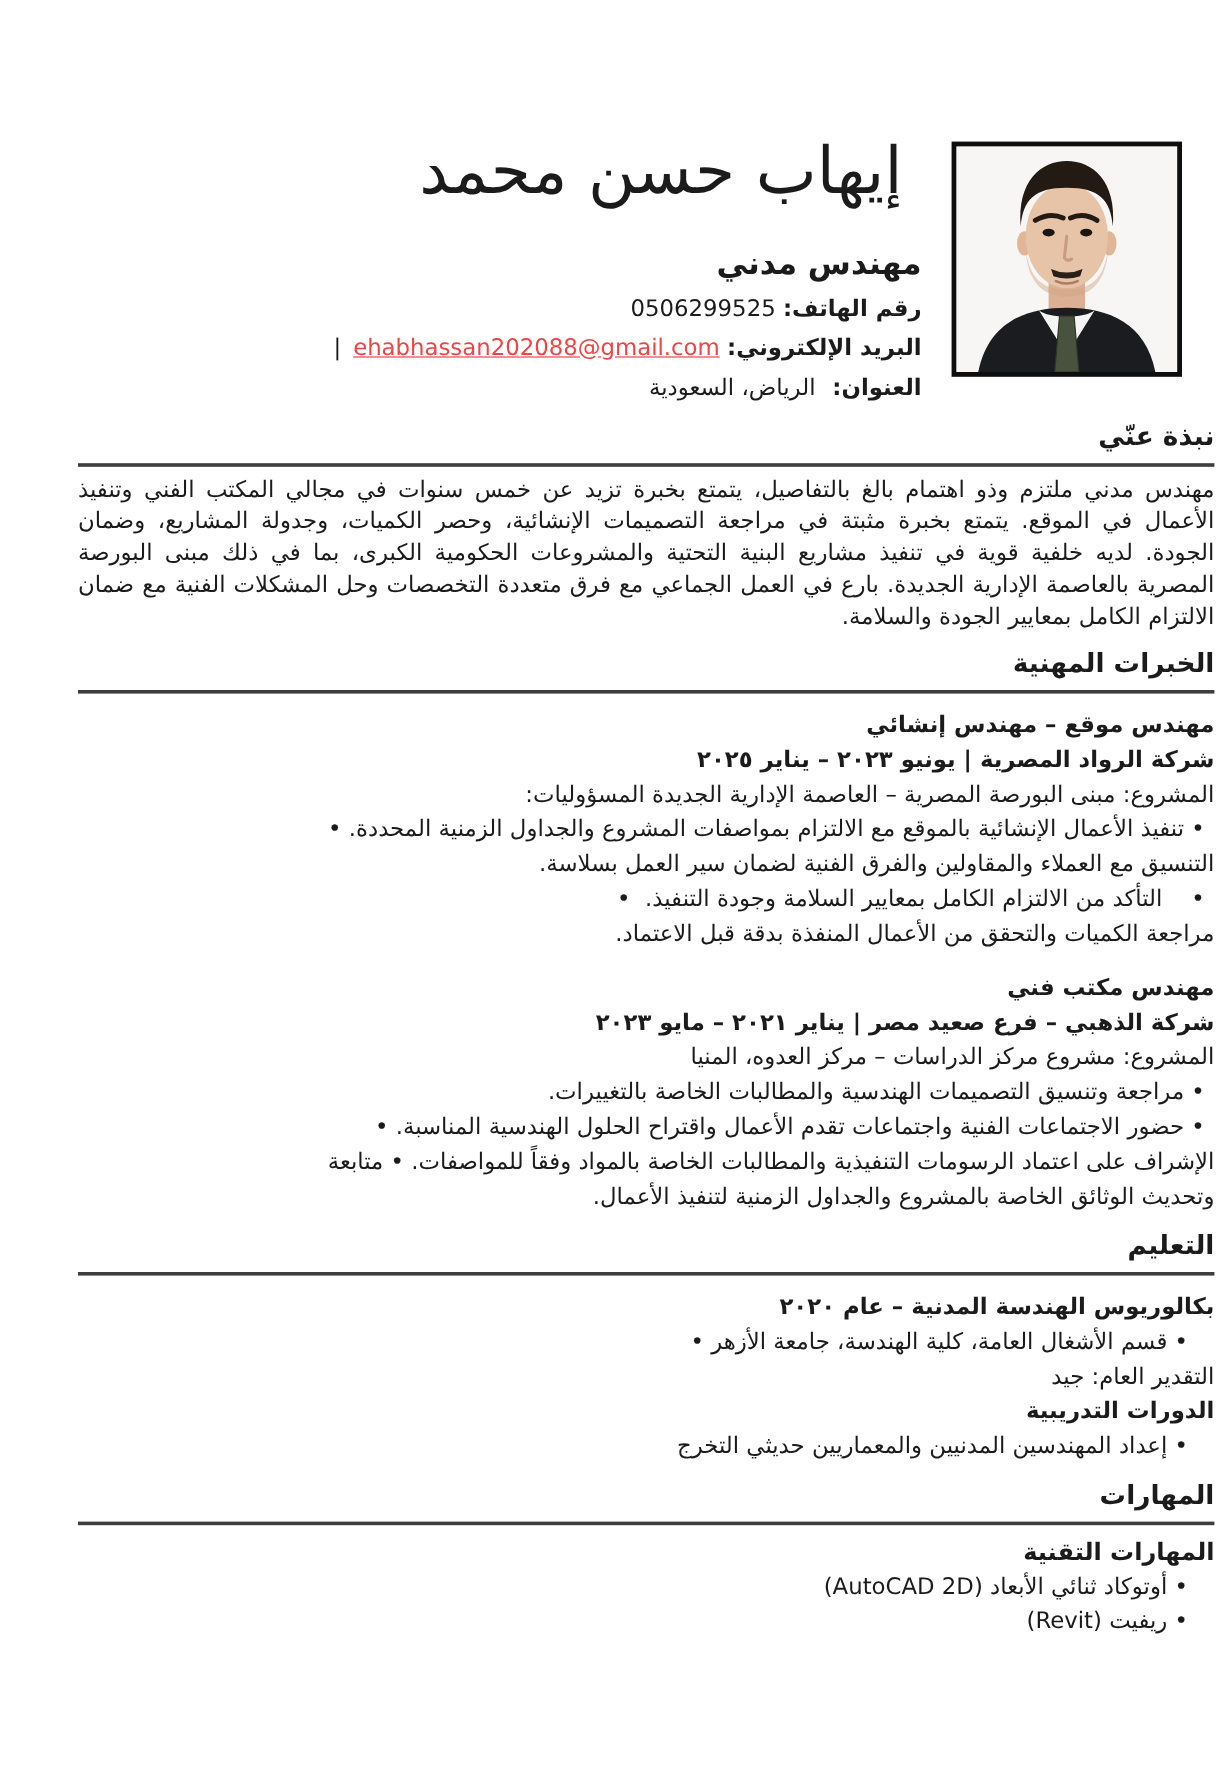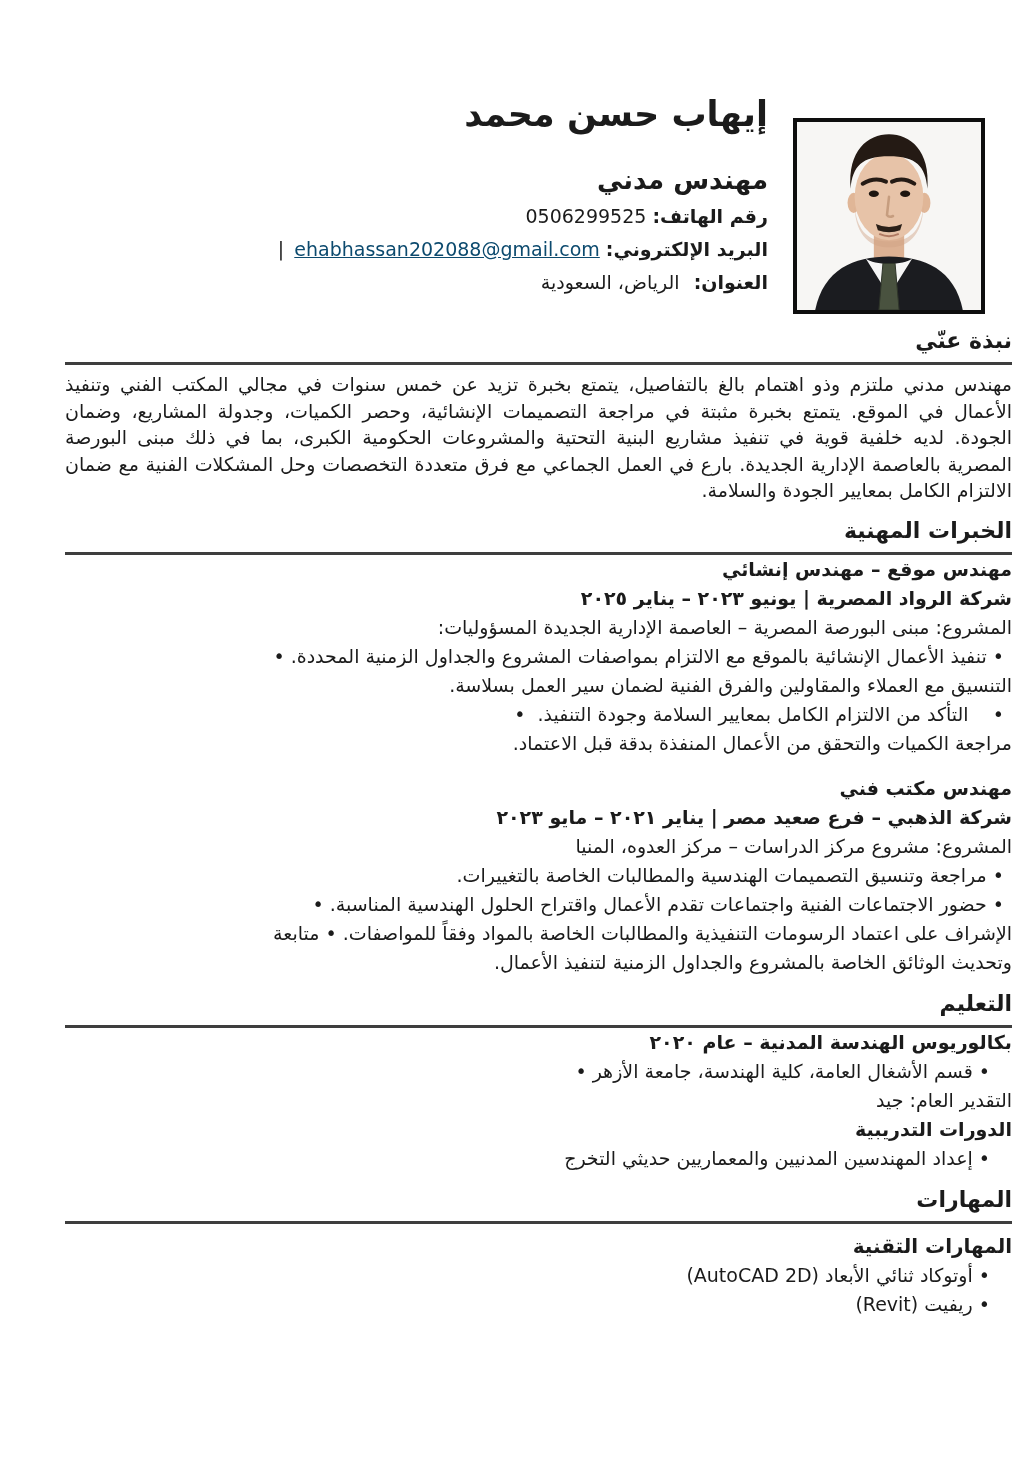--- a/index.html
+++ b/index.html
@@ -19,38 +19,38 @@
   .photo-frame{
     flex:0 0 auto;
     width:184px;height:188px;
     border:4px solid #0e0e0e;
     margin:26px 27px 0 25px;
     background:#f7f6f4;
     overflow:hidden;
   }
   .photo-frame svg{display:block;width:100%;height:100%;}
   .id-block{flex:1 1 auto;text-align:right;min-width:0;}
-  .name{font-size:35px;font-weight:700;line-height:1.3;margin:0;letter-spacing:0;}
+  .name{font-size:54px;font-weight:400;line-height:1.3;margin:16px;letter-spacing:0;}
   .job-title{font-size:26px;font-weight:700;line-height:1.4;margin:24px 0 0;}
   .contact{font-size:19px;line-height:29px;margin:4px 0 0;}
   .contact.first{}
   .lbl{font-weight:700;}
   .addr-val{margin-right:8px;}
-  .email-link{color:#0c4a6e;text-decoration:underline;cursor:pointer;}
+  .email-link{color:#ef4444;text-decoration:underline;cursor:pointer;}
   .pipe{margin-right:4px;}
   
   .section{margin-top:12px;}
   .section-title{font-size:22px;font-weight:700;line-height:30px;margin:0;}
   .rule{border:0;border-top:3px solid #3e3e3e;margin:6px 0 0;}
   .about-text{
     font-size:19px;line-height:26.5px;
     text-align:justify;margin:6px 0 0;
   }
   
-  .job{margin-top:0;}
+  .job{margin-top:12px;}
   .job + .job{margin-top:16px;}
   .line{font-size:19px;line-height:29px;text-align:right;}
   .b{font-weight:700;}
   .ind{padding-right:22px;}
   .ind-sm{padding-right:8px;}
   
   .skills-cols{display:flex;margin-top:8px;}
   .col-technical{flex:0 0 478px;text-align:right;}
   .col-personal{flex:1 1 auto;text-align:right;}
   .col-title{font-size:20px;font-weight:700;line-height:29px;}

